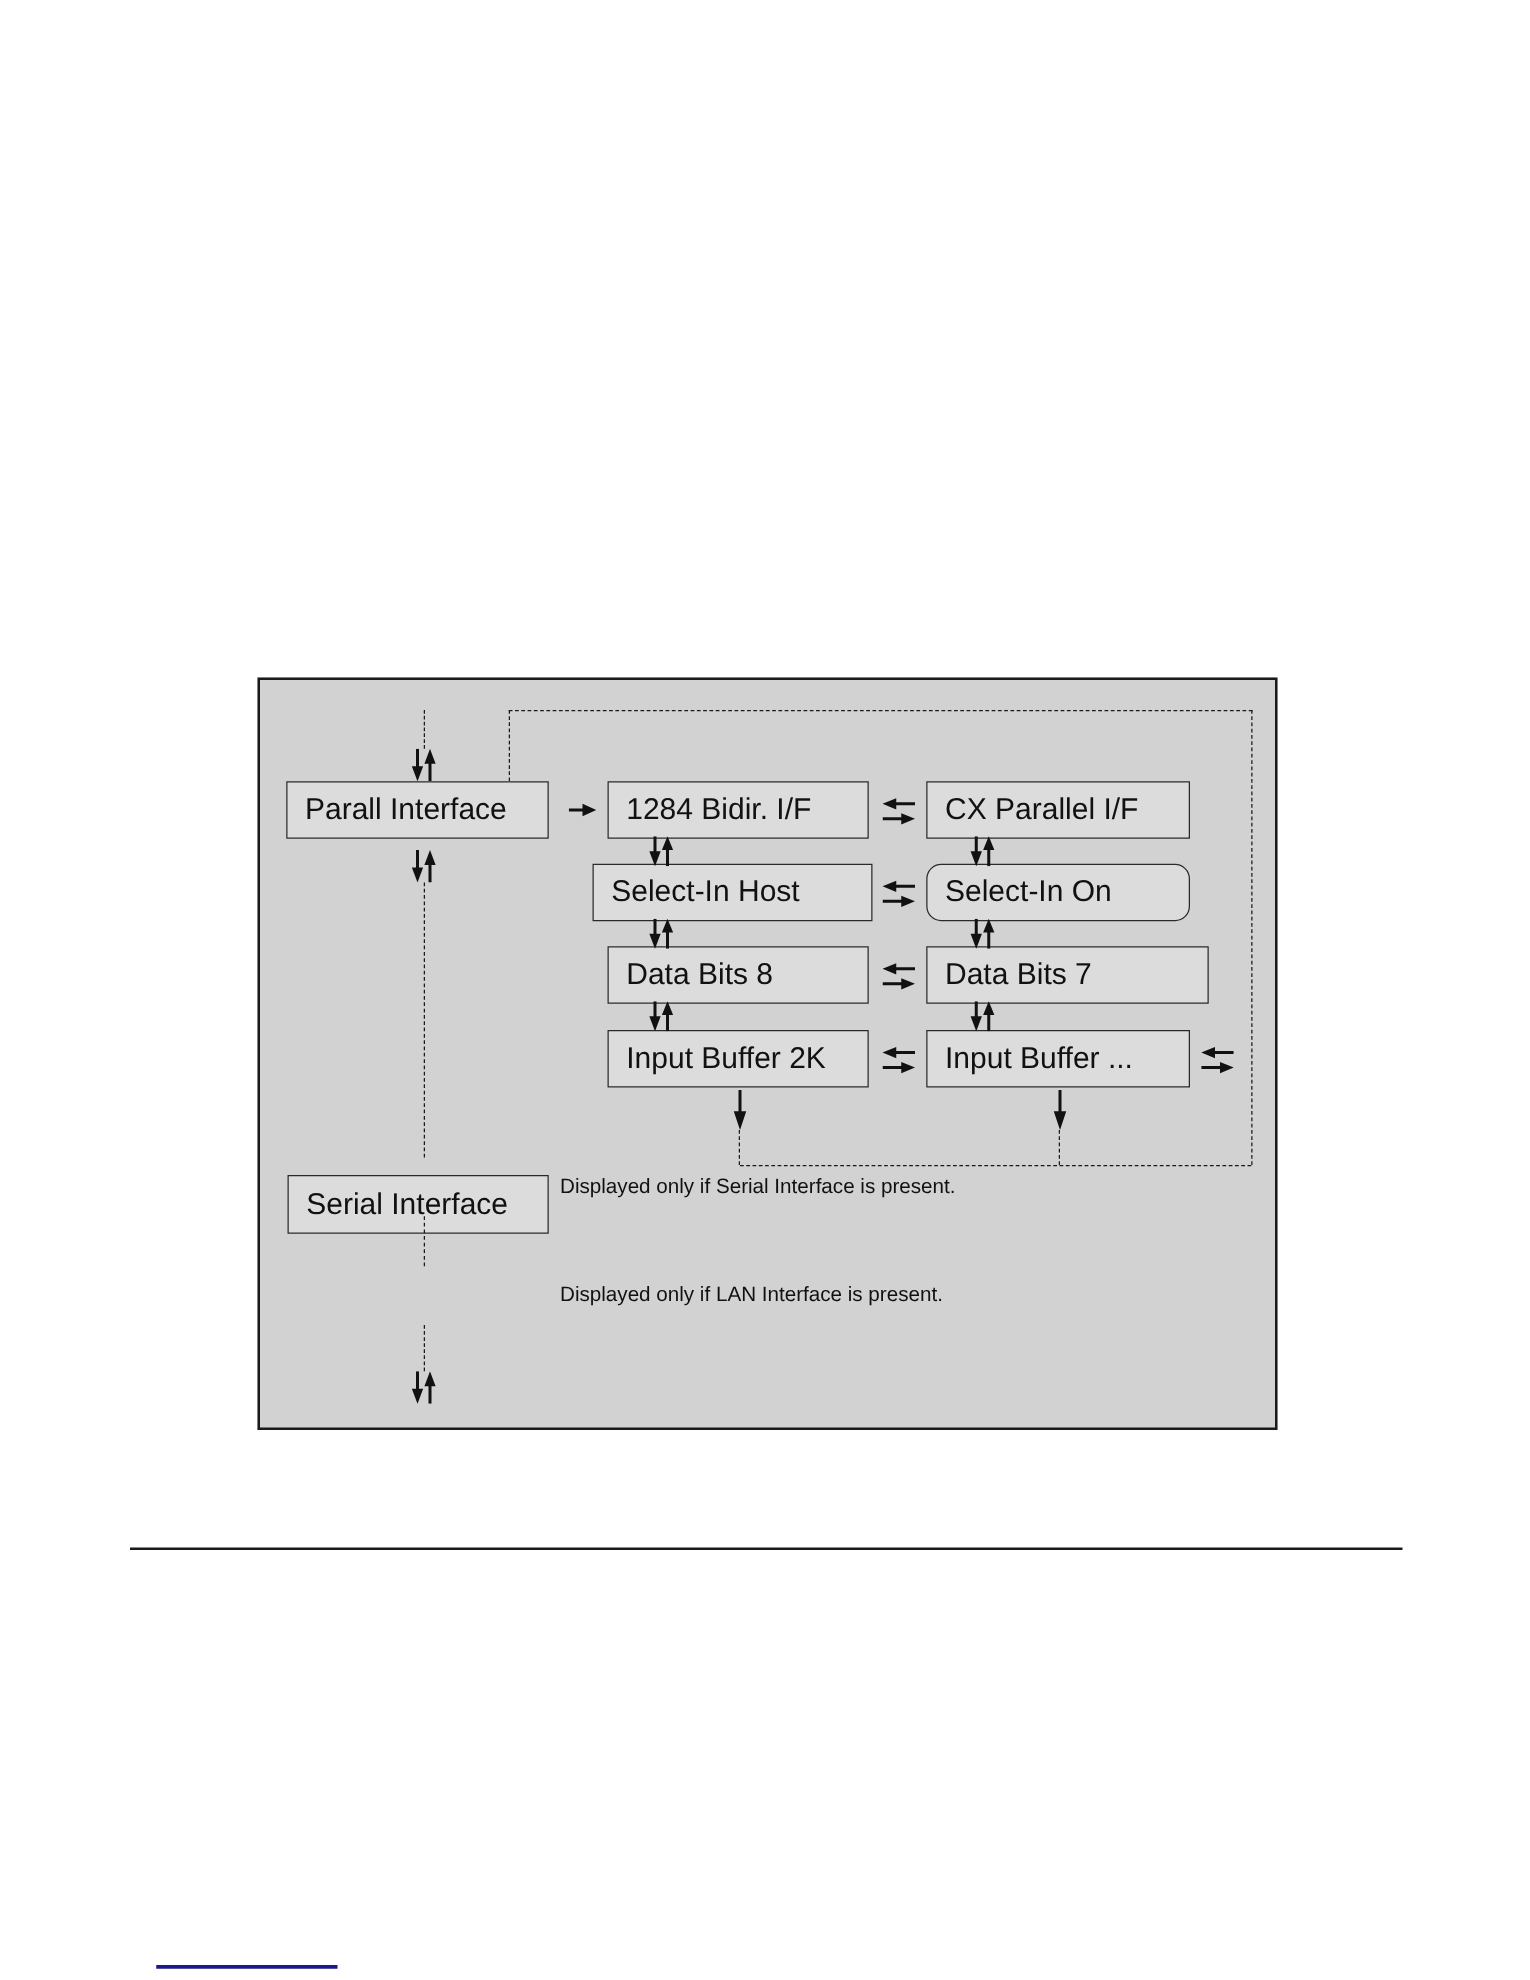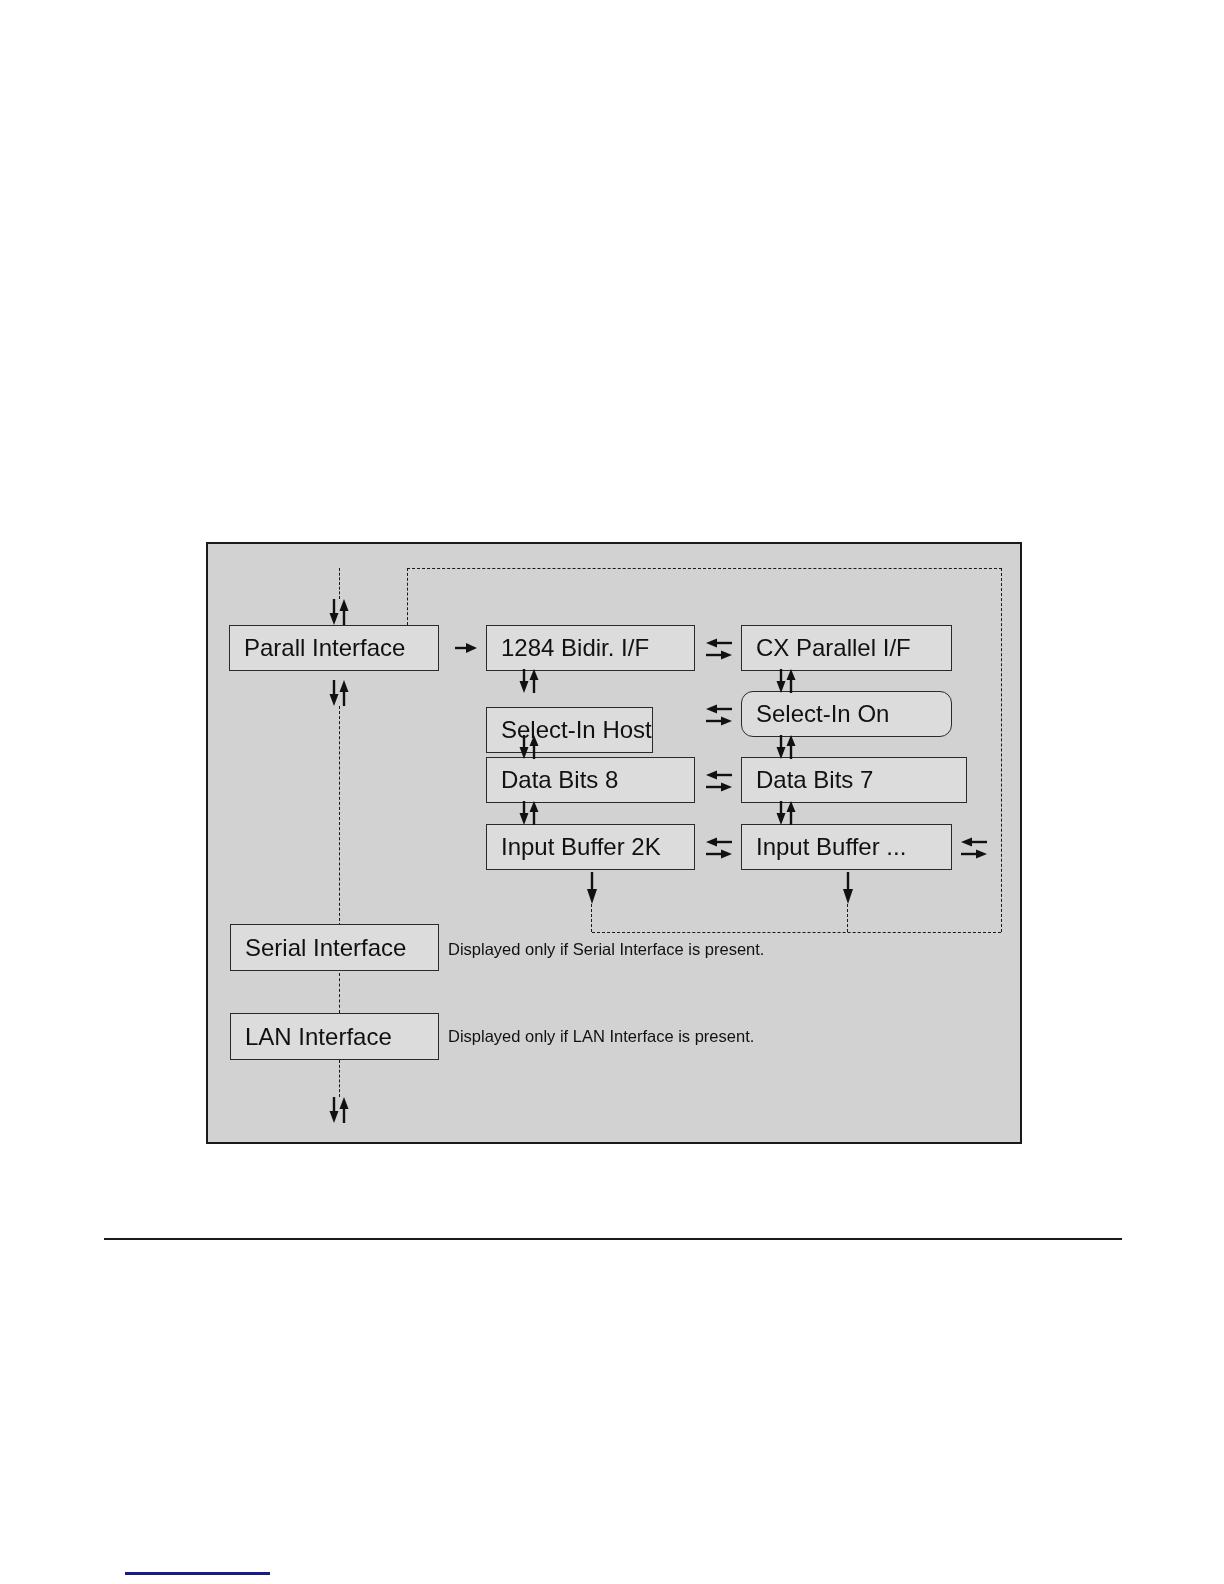--- a/index.html
+++ b/index.html
@@ -83,21 +83,21 @@
   <span class="icon" style="left:247px; top:98px;">
     <svg width="22" height="12" viewBox="0 0 22 12">
         <line x1="0" y1="6" x2="13" y2="6" stroke="#111" stroke-width="2.4"></line>
         <polygon points="11,1 11,11 22,6" fill="#111"></polygon>
       </svg>
   </span>
 
   <div class="mbox" style="left:278px; top:81px; width:209px;">
     <span>1284 Bidir. I/F</span>
   </div>
-  <div class="mbox" style="left:278px; top:147px; width:167px;margin-top:16px;">
+  <div class="mbox" style="left:266px; top:147px; width:224px;">
     <span>Select-In Host</span>
   </div>
   <div class="mbox" style="left:278px; top:213px; width:209px;">
     <span>Data Bits 8</span>
   </div>
   <div class="mbox" style="left:278px; top:280px; width:209px;">
     <span>Input Buffer 2K</span>
   </div>
 
   <div class="mbox" style="left:533px; top:81px; width:211px;">
@@ -223,30 +223,27 @@
   <span class="icon" style="left:118px; top:136px;">
     <svg width="26" height="26" viewBox="0 0 26 26">
         <line x1="8" y1="0" x2="8" y2="16" stroke="#111" stroke-width="2.4"></line>
         <polygon points="3.5,14 12.5,14 8,26" fill="#111"></polygon>
         <line x1="18" y1="26" x2="18" y2="10" stroke="#111" stroke-width="2.4"></line>
         <polygon points="13.5,12 22.5,12 18,0" fill="#111"></polygon>
       </svg>
   </span>
   <div class="dash-v" style="left:131px; top:162px; height:220px;"></div>
 
-  <div class="mbox" style="left:22px; top:380px; width:209px; height:47px;">
+  <div class="mbox" style="left:22px; top:396px; width:209px; height:47px;">
     <span>Serial Interface</span>
   </div>
   <div class="note" style="left:240px; top:382px;">Displayed only if Serial Interface is present.</div>
 
   <div class="dash-v" style="left:131px; top:429px; height:40px;"></div>
 
-  <div class="mbox" style="left:22px; top:469px; width:209px; height:47px;">
-    <span>LAN Interface</span>
-  </div>
   <div class="note" style="left:240px; top:469px;">Displayed only if LAN Interface is present.</div>
 
   <div class="dash-v" style="left:131px; top:516px; height:37px;"></div>
   <span class="icon" style="left:118px; top:553px;">
     <svg width="26" height="26" viewBox="0 0 26 26">
         <line x1="8" y1="0" x2="8" y2="16" stroke="#111" stroke-width="2.4"></line>
         <polygon points="3.5,14 12.5,14 8,26" fill="#111"></polygon>
         <line x1="18" y1="26" x2="18" y2="10" stroke="#111" stroke-width="2.4"></line>
         <polygon points="13.5,12 22.5,12 18,0" fill="#111"></polygon>
       </svg>

